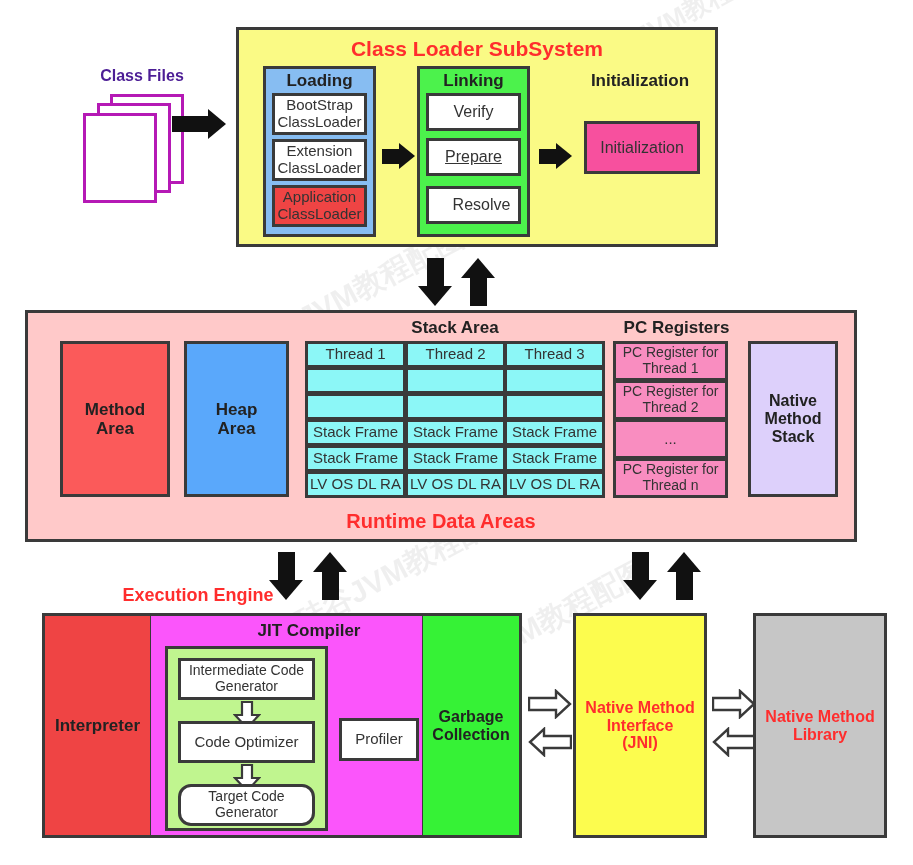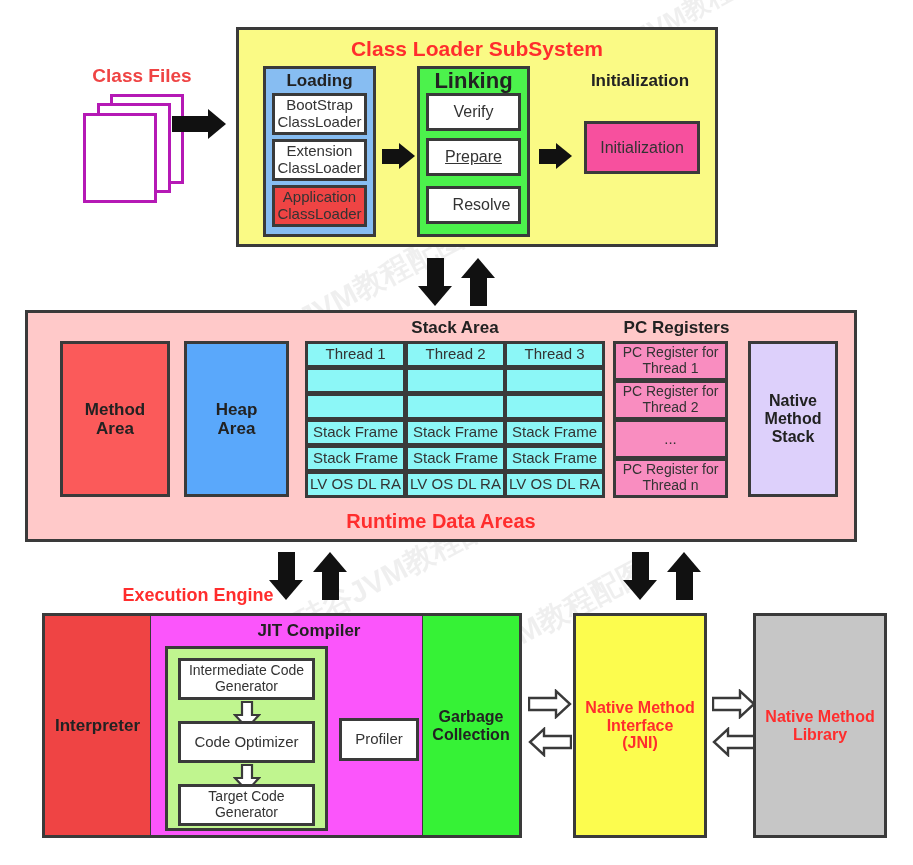--- a/index.html
+++ b/index.html
@@ -100,21 +100,21 @@
 <div class="wm-logo" style="left:168px;top:310px;"></div>
 <div class="wm" style="left:212px;top:345px;">尚硅谷JVM教程配图</div>
 
 <div class="wm-logo" style="left:352px;top:643px;"></div>
 <div class="wm" style="left:396px;top:678px;">尚硅谷JVM教程配图</div>
 
 <div class="wm" style="left:262px;top:620px;">尚硅谷JVM教程配图</div>
 
 <div class="wm" style="left:560px;top:60px;font-size:26px;">尚硅谷JVM教程配图</div>
 
-<div class="abs lbl bold" style="left:72px;top:64px;width:140px;height:24px;font-size:19px;color:#ef4444;">Class Files</div>
+<div class="abs lbl bold" style="left:72px;top:64px;width:140px;height:24px;font-size:16px;color:#4c1d95;">Class Files</div>
 
 <div class="abs" style="left:80px;top:94px;width:130px;height:110px;">
   <div class="abs" style="left:30px;top:0px;width:74px;height:90px;border:3px solid #b519b5;background:#fff;"></div>
   <div class="abs" style="left:17px;top:9px;width:74px;height:90px;border:3px solid #b519b5;background:#fff;"></div>
   <div class="abs" style="left:3px;top:19px;width:74px;height:90px;border:3px solid #b519b5;background:#fff;"></div>
 </div>
 
 <div class="sol-h" style="left:172px;top:109px;">
   <div class="shaft" style="width:36px;height:16px;"></div>
   <div class="head"></div>
@@ -138,21 +138,21 @@
   <span>Application</span>
   <span>ClassLoader</span>
 </div>
 
 <div class="sol-h" style="left:382px;top:143px;">
   <div class="shaft" style="width:17px;height:15px;"></div>
   <div class="head" style="border-top-width:13px;border-bottom-width:13px;border-left-width:16px;"></div>
 </div>
 
 <div class="abs bx" style="left:417px;top:66px;width:113px;height:171px;background:#4cf24c;display:block;"></div>
-<div class="abs lbl bold" style="left:417px;top:70px;width:113px;height:22px;font-size:22px;color:#222;">Linking</div>
+<div class="abs lbl bold" style="left:417px;top:70px;width:113px;height:22px;font-size:17px;color:#222;">Linking</div>
 <div class="abs bx" style="left:426px;top:93px;width:95px;height:38px;background:#fff;font-size:16px;">
   <span>Verify</span>
 </div>
 <div class="abs bx" style="left:426px;top:138px;width:95px;height:38px;background:#fff;font-size:16px;text-decoration:underline;">
   <span>Prepare</span>
 </div>
 <div class="abs bx" style="left:426px;top:186px;width:95px;height:38px;background:#fff;font-size:16px;padding-left:16px;">
   <span>Resolve</span>
 </div>
 
@@ -320,21 +320,21 @@
 </svg>
 
 <div class="abs bx" style="left:178px;top:721px;width:137px;height:42px;background:#fff;font-size:15px;">
   <span>Code Optimizer</span>
 </div>
 
 <svg class="abs" style="left:233px;top:764px;" width="28" height="29" viewBox="0 0 28 29">
   <polygon points="9,1 19,1 19,14 26,14 14,27 2,14 9,14" fill="#ffffff" stroke="#3a3a3a" stroke-width="2.2"></polygon>
 </svg>
 
-<div class="abs bx" style="left:178px;top:784px;width:137px;height:42px;background:#fff;flex-direction:column;font-size:14px;">
+<div class="abs bx" style="left:178px;top:784px;width:137px;height:42px;background:#fff;flex-direction:column;font-size:14px;border-radius:13px;">
   <span>Target Code</span>
   <span>Generator</span>
 </div>
 
 <div class="abs bx" style="left:339px;top:718px;width:80px;height:43px;background:#fff;font-size:15px;">
   <span>Profiler</span>
 </div>
 
 <div class="abs bx" style="left:423px;top:613px;width:99px;height:225px;background:#36f236;flex-direction:column;font-size:16px;font-weight:bold;color:#222;border-left:none;">
   <span>Garbage</span>

